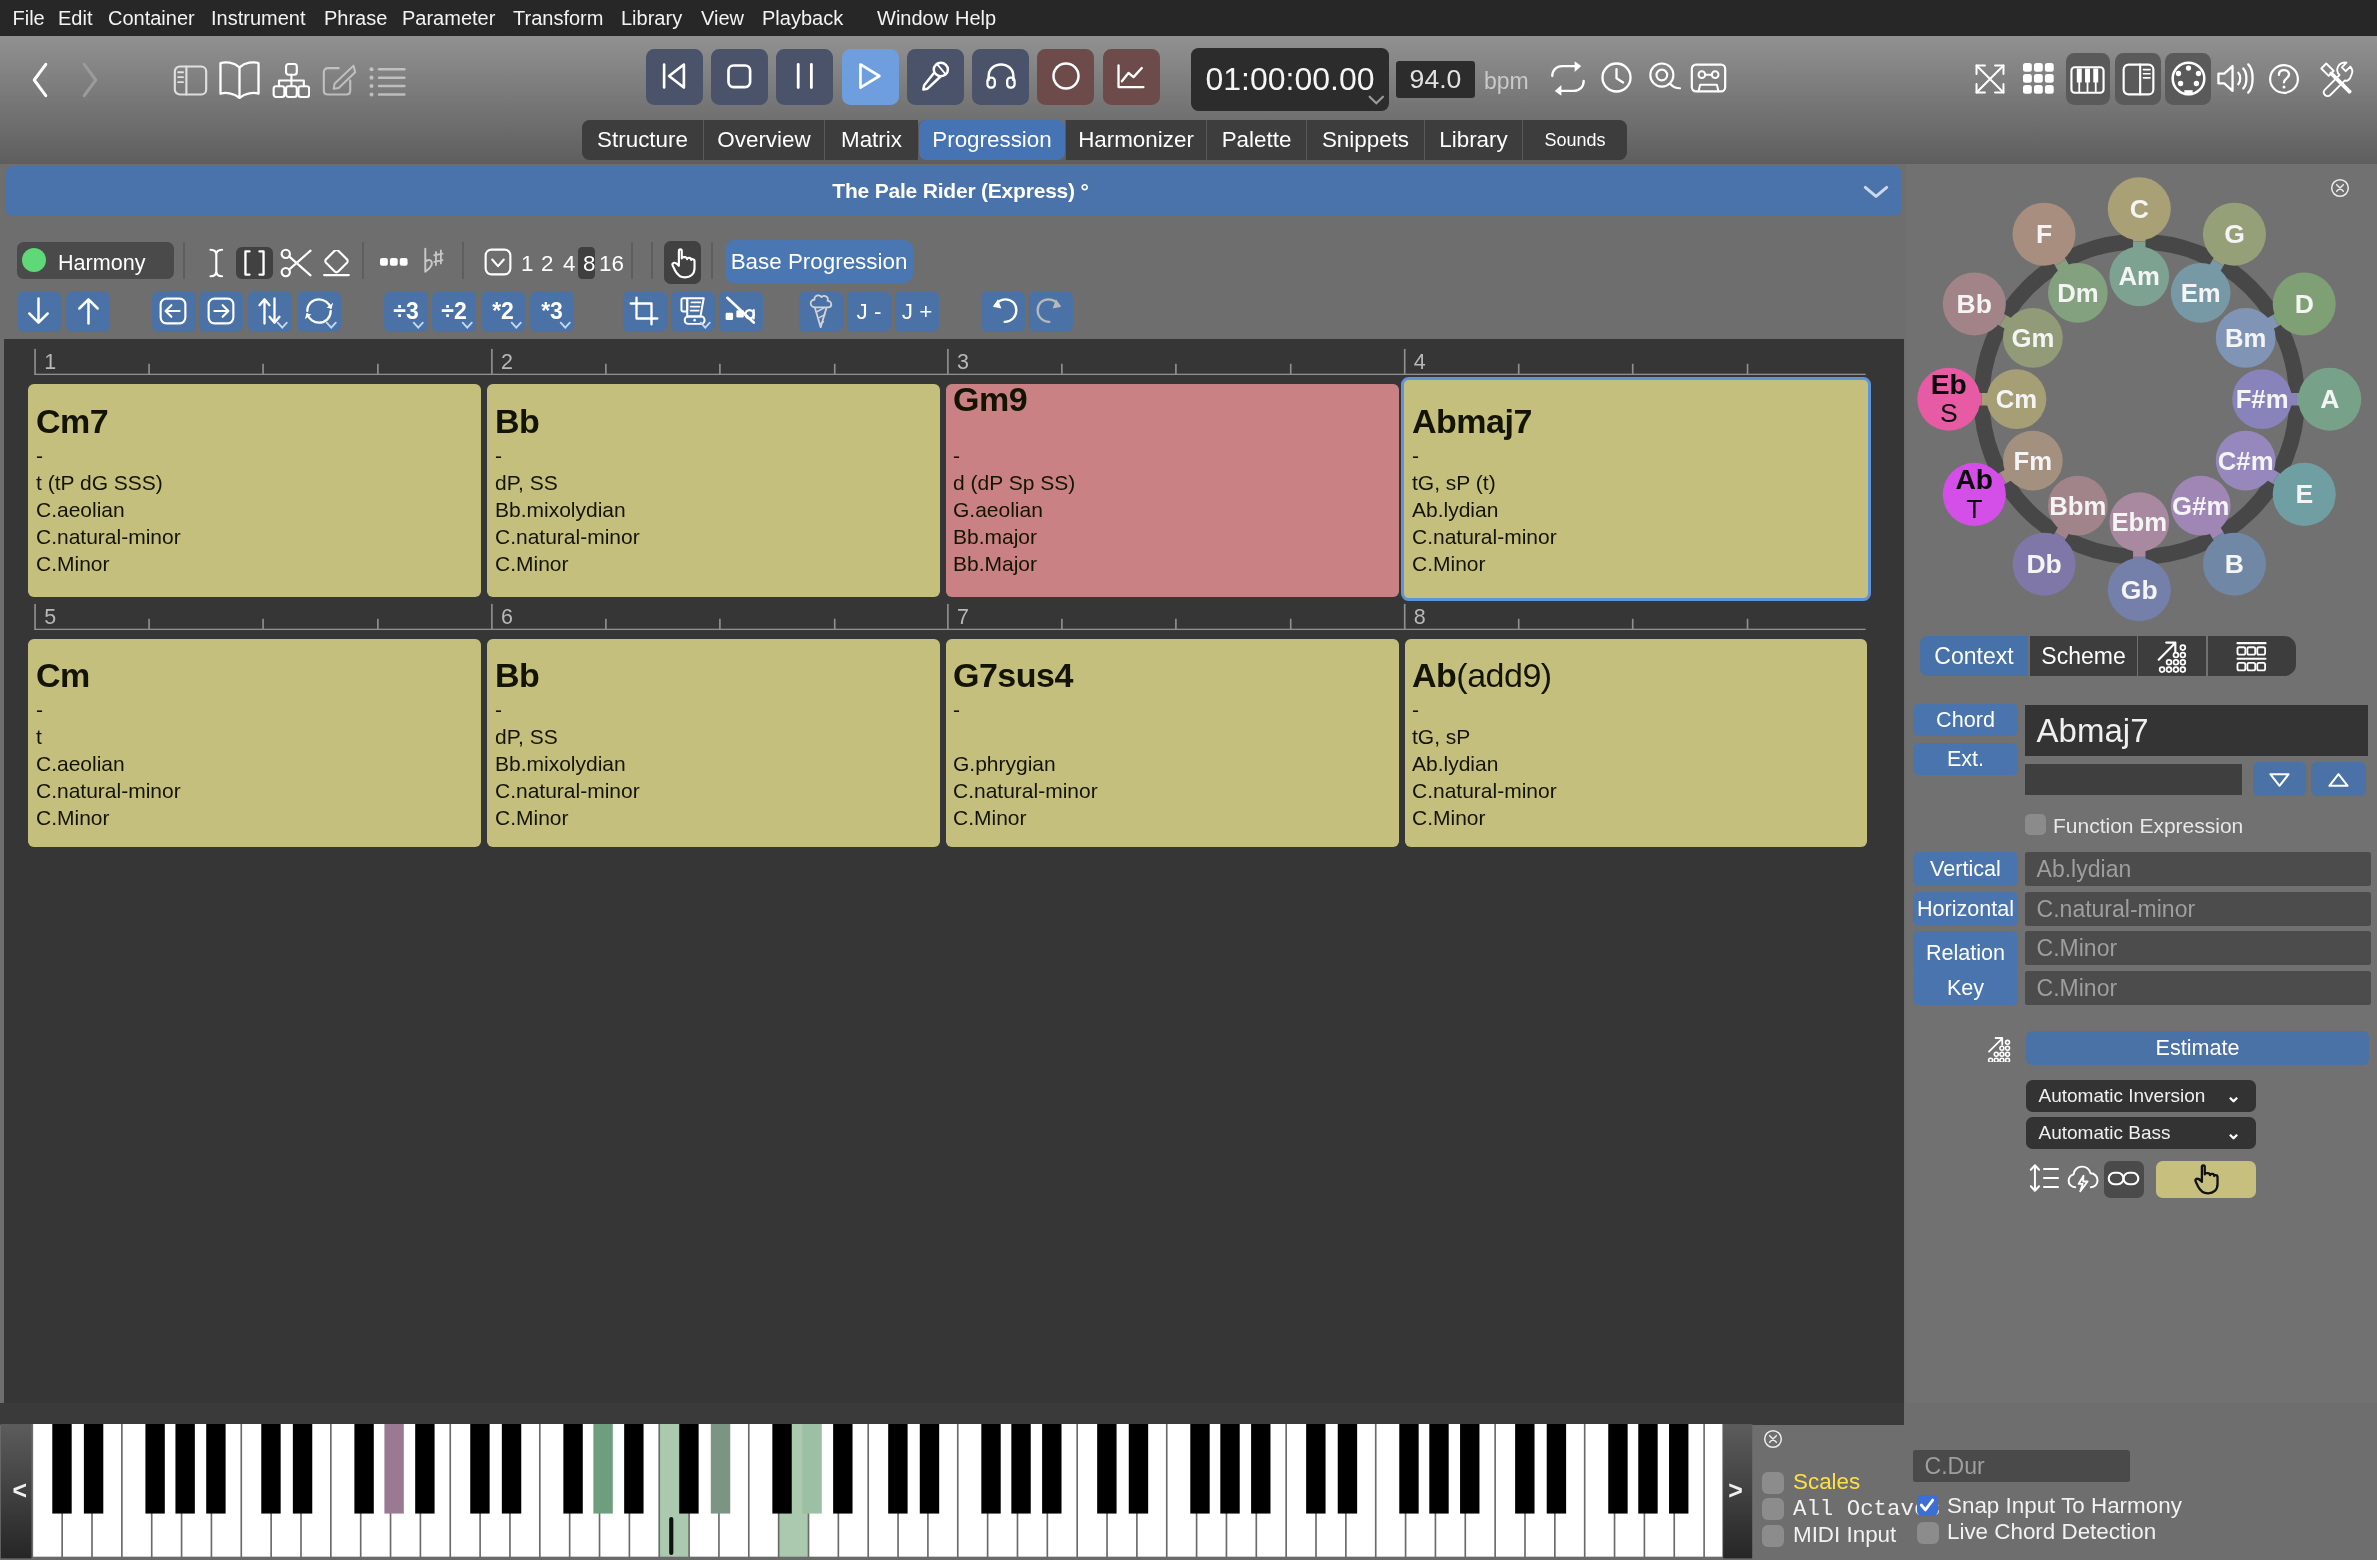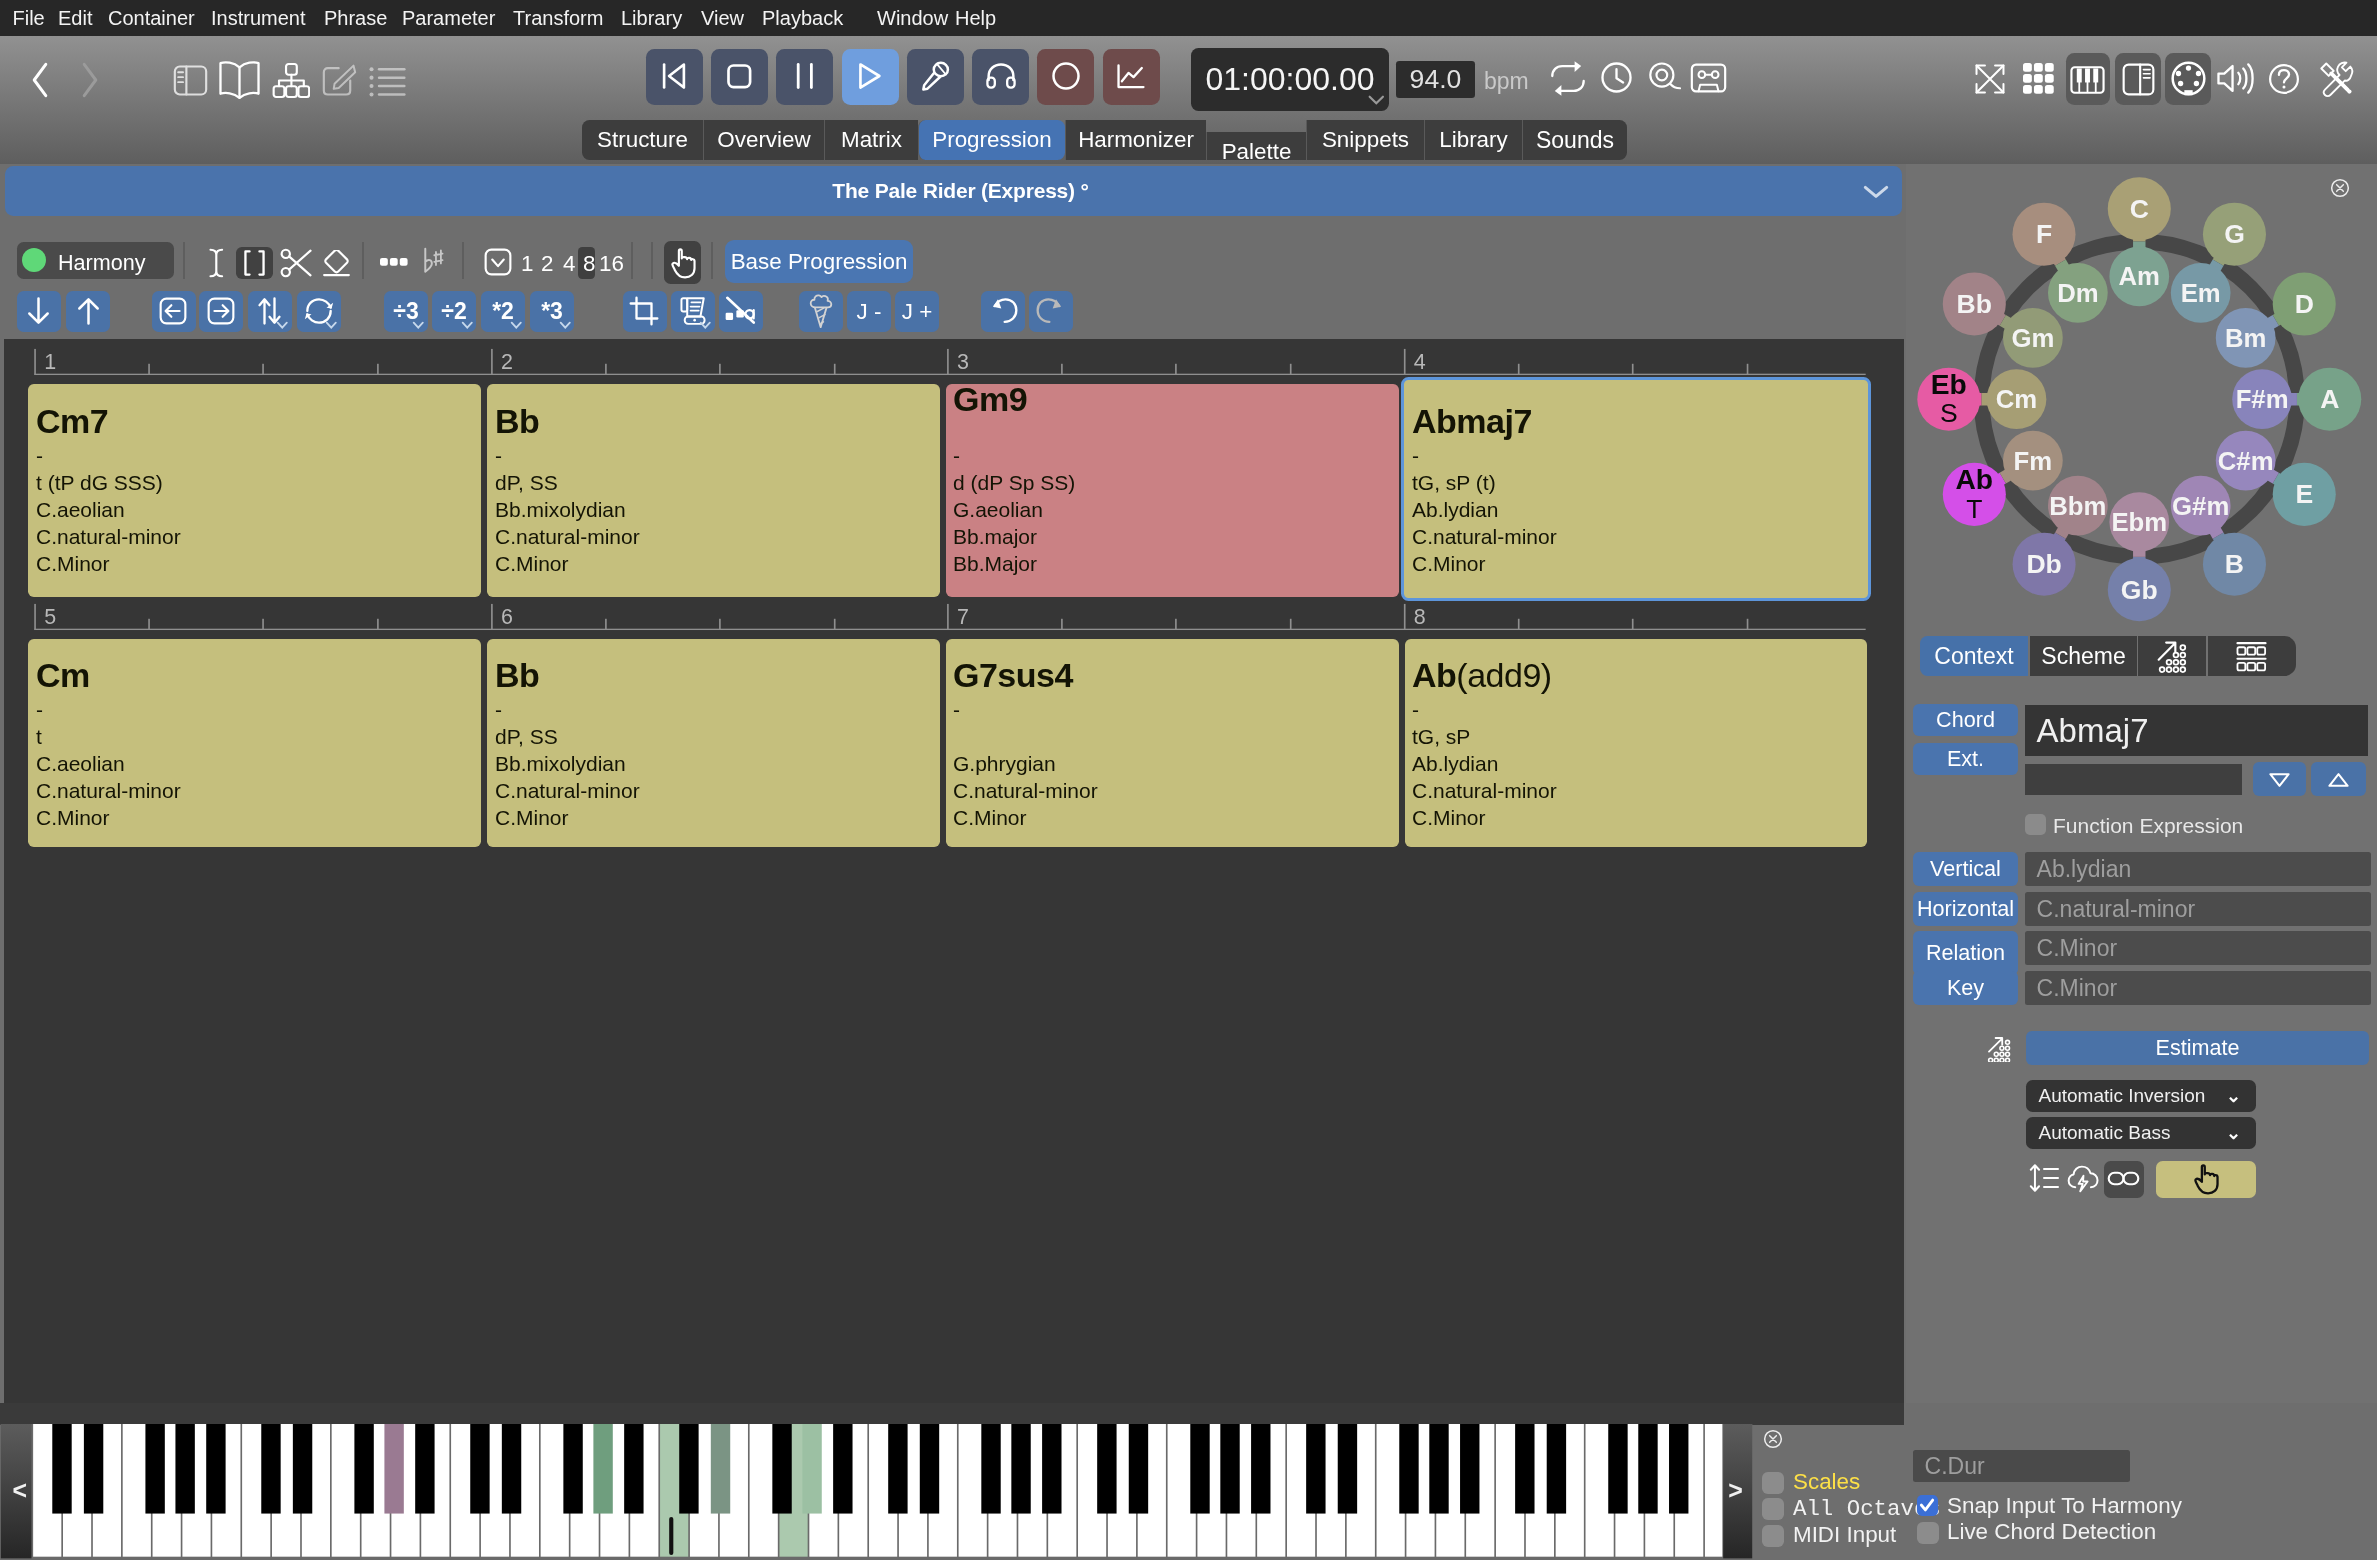--- a/index.html
+++ b/index.html
@@ -186,24 +186,24 @@
       <path d="M16 15 L36 35" stroke="#ffffff" fill="none" stroke-linecap="round" stroke-linejoin="round" stroke-width="4.6"></path>
       <circle cx="38" cy="37" r="2.6" fill="#fff"></circle>
       <path d="M42 16 C44 12 44 7 41 4 L35 10 L30 5 L36 -1 C32 -2 27 0 25 4 C23 8 24 12 27 15 L8 34 C6 36 6 39 8 41 C10 43 13 43 15 41 L34 22 C37 24 41 20 42 16 Z" transform="translate(1,3) scale(0.93)" stroke="#ffffff" fill="none" stroke-linecap="round" stroke-linejoin="round" stroke-width="2.4"></path>
     </svg></div>
 <div class="abs" style="left:582px;top:120px;height:40px;display:flex;border-radius:7.5px;overflow:hidden;">
 <div style="width:121px;height:40px;background:#3d3d3d;color:#fff;font-size:22.4px;display:flex;align-items:center;justify-content:center;">Structure</div>
 <div style="width:121px;height:40px;background:#3d3d3d;border-left:1.7px solid #5a5a5a;color:#fff;font-size:22.4px;display:flex;align-items:center;justify-content:center;">Overview</div>
 <div style="width:94px;height:40px;background:#3d3d3d;border-left:1.7px solid #5a5a5a;color:#fff;font-size:22.4px;display:flex;align-items:center;justify-content:center;">Matrix</div>
 <div style="width:147px;height:40px;background:#4573b3;border-left:1.7px solid #5a5a5a;border-radius:7.5px;color:#fff;font-size:22.4px;display:flex;align-items:center;justify-content:center;">Progression</div>
 <div style="width:141px;height:40px;background:#3d3d3d;border-left:1.7px solid #5a5a5a;color:#fff;font-size:22.4px;display:flex;align-items:center;justify-content:center;">Harmonizer</div>
-<div style="width:100px;height:40px;background:#3d3d3d;border-left:1.7px solid #5a5a5a;color:#fff;font-size:22.4px;display:flex;align-items:center;justify-content:center;margin-top:12px;">Palette</div>
+<div style="width:100px;height:40px;background:#3d3d3d;border-left:1.7px solid #5a5a5a;color:#fff;font-size:22.4px;display:flex;align-items:center;justify-content:center;">Palette</div>
 <div style="width:118px;height:40px;background:#3d3d3d;border-left:1.7px solid #5a5a5a;color:#fff;font-size:22.4px;display:flex;align-items:center;justify-content:center;">Snippets</div>
 <div style="width:98px;height:40px;background:#3d3d3d;border-left:1.7px solid #5a5a5a;color:#fff;font-size:22.4px;display:flex;align-items:center;justify-content:center;">Library</div>
-<div style="width:105px;height:40px;background:#3d3d3d;border-left:1.7px solid #5a5a5a;color:#fff;font-size:23px;display:flex;align-items:center;justify-content:center;">Sounds</div>
+<div style="width:105px;height:40px;background:#3d3d3d;border-left:1.7px solid #5a5a5a;color:#fff;font-size:18px;display:flex;align-items:center;justify-content:center;">Sounds</div>
 </div>
 <div class="abs" style="left:5px;top:166px;width:1897px;height:50px;background:#4a73ac;border-radius:8.3px;color:#fff;font-size:21px;font-weight:700;letter-spacing:-0.2px;display:flex;align-items:center;justify-content:center;padding-right:30px;padding-left:44px;">The Pale Rider (Express) °</div>
 <div style="position:absolute;left:1862px;top:184px;line-height:0;"><svg width="28" height="16.6" viewBox="0 0 34 20" style="">
       <path d="M4 4 L17 15 L30 4" stroke="#cdd9ea" fill="none" stroke-width="3.6" stroke-linecap="round" stroke-linejoin="round"></path>
     </svg></div>
 <div class="abs" style="left:16.6px;top:242px;width:157px;height:37px;background:#4a4a4a;border-radius:6.6px;"></div>
 <div class="abs" style="left:22.4px;top:248px;width:24px;height:24px;border-radius:50%;background:#5fd878;"></div>
 <div class="abs" style="left:58px;top:250px;color:#fff;font-size:21.6px;">Harmony</div>
 <div class="abs" style="left:183px;top:242px;width:1.7px;height:37px;background:#5e5e5e;"></div>
 <div style="position:absolute;left:208px;top:247px;line-height:0;"><svg width="16.6" height="32" viewBox="0 0 20 38" style="">

